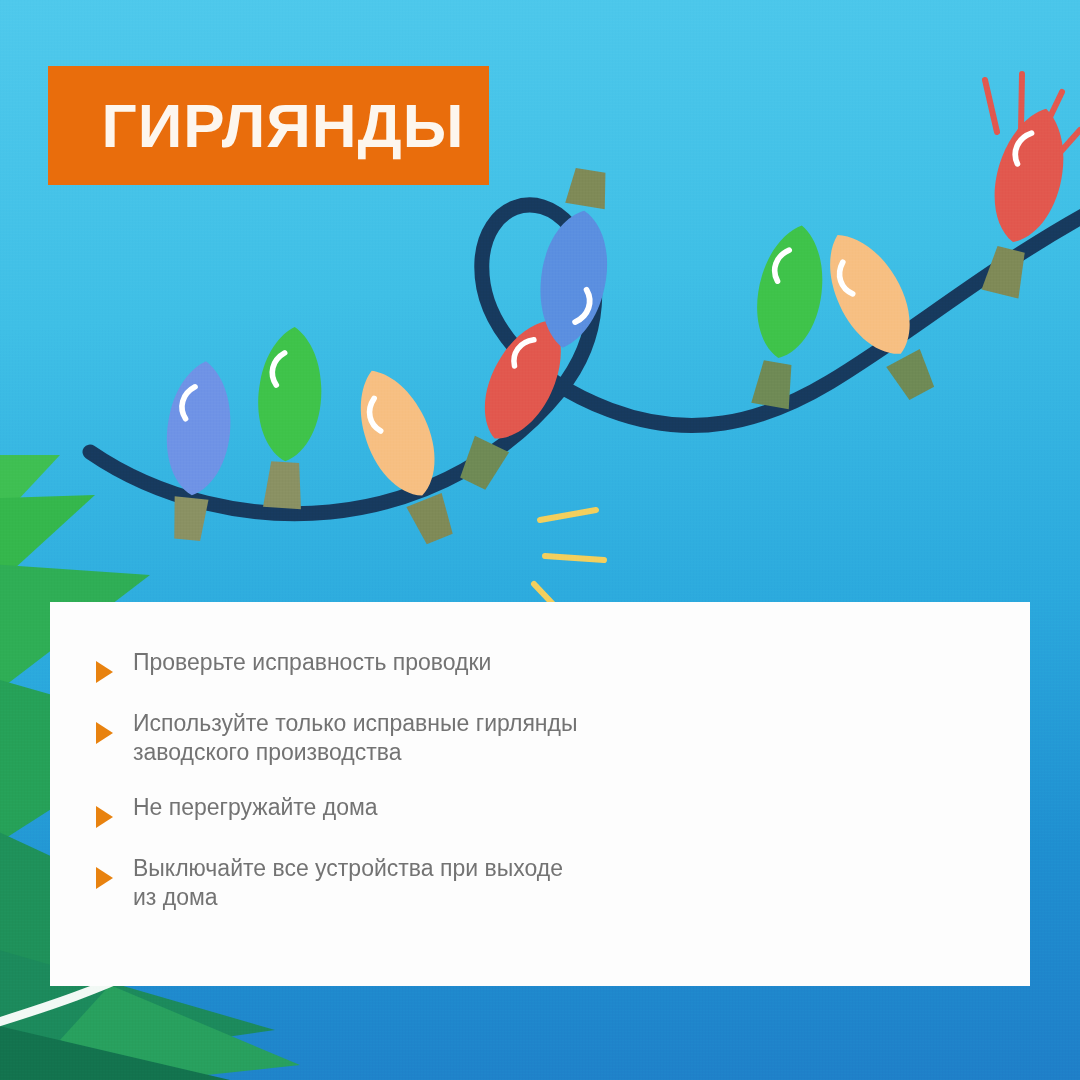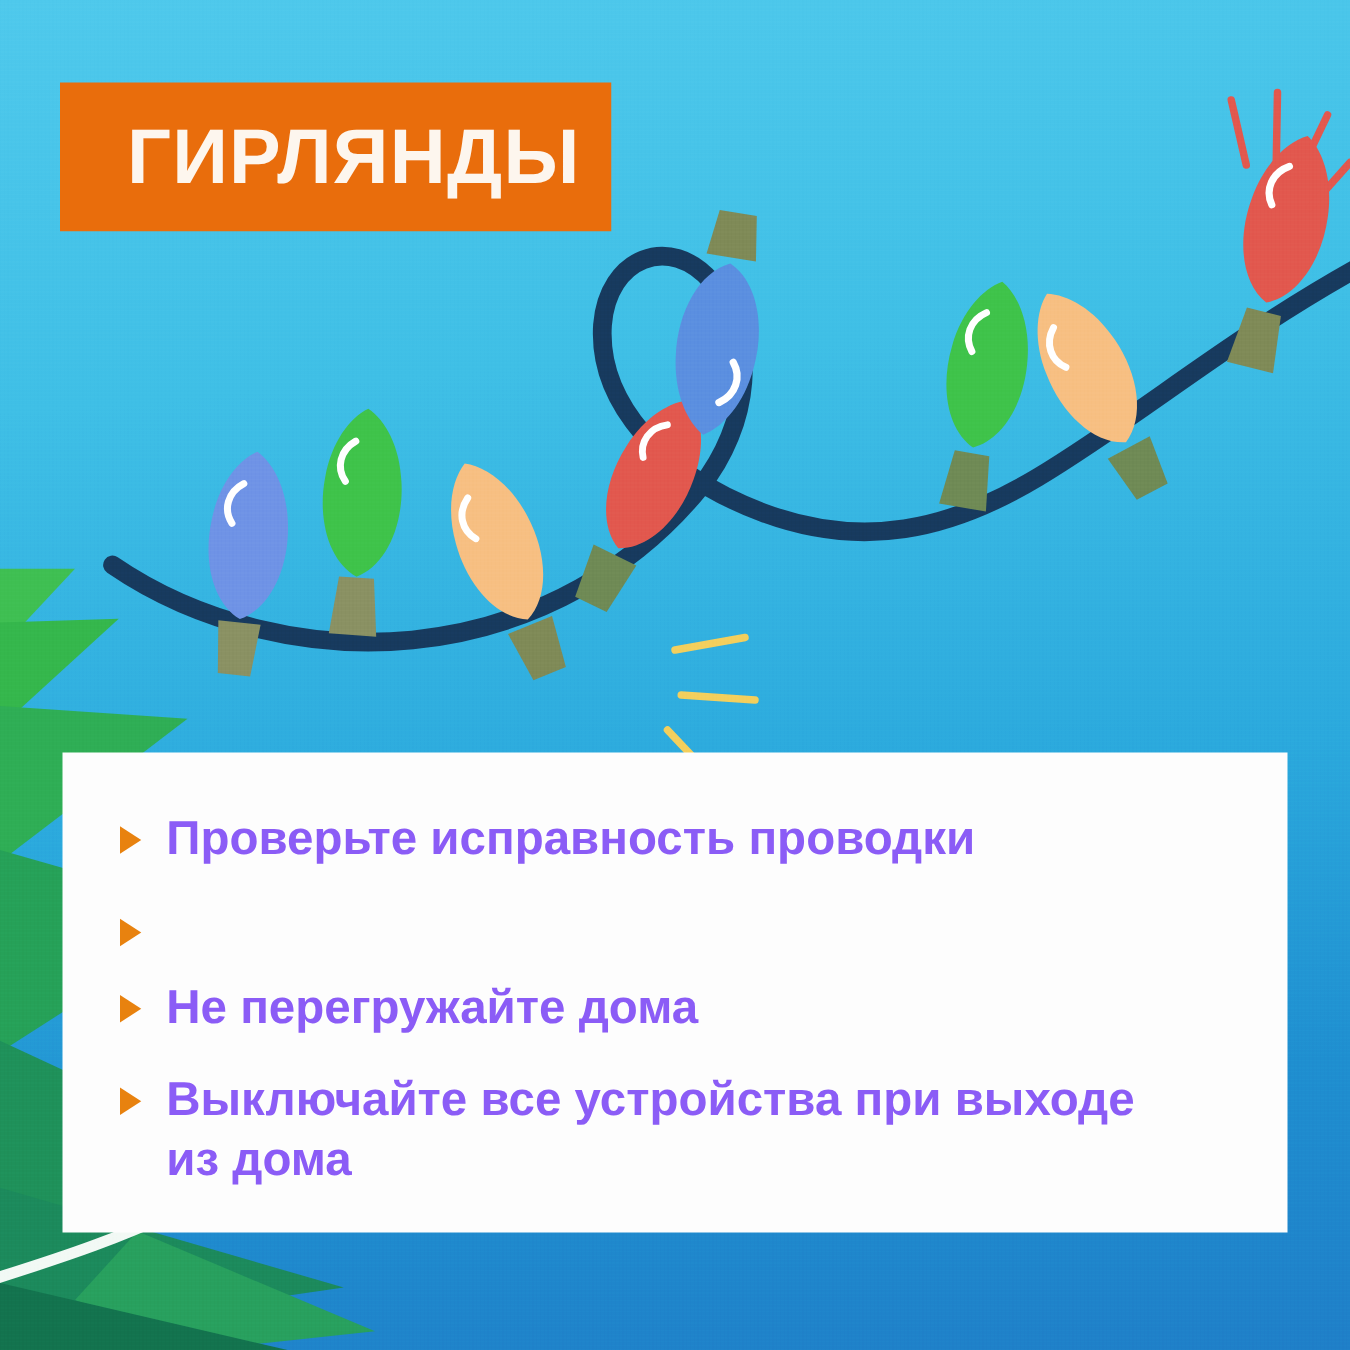--- a/index.html
+++ b/index.html
@@ -55,24 +55,24 @@
   .li:last-child{margin-bottom:16px;}
   .bullet{
     flex:0 0 auto;
     width:0;height:0;
     border-left:17px solid #e8820f;
     border-top:11px solid transparent;
     border-bottom:11px solid transparent;
     margin-top:13px;margin-right:20px;
   }
   .li-text{
-    color:#8b5cf6;
-    font-size:38px;
+    color:#737373;
+    font-size:23px;
     line-height:1.26;
-    font-weight:700;
+    font-weight:400;
     white-space:pre-line;
   }
 
   
   #art{position:absolute;left:0;top:0;width:1080px;height:1080px;}
 </style>
 </head>
 <body>
 
 <div id="poster">
@@ -199,20 +199,22 @@
   </div>
 
   <div id="card">
     <ul id="list">
       <li class="li">
         <span class="bullet"></span>
         <span class="li-text">Проверьте исправность проводки</span>
       </li>
       <li class="li">
         <span class="bullet"></span>
+        <span class="li-text">Используйте только исправные гирлянды
+заводского производства</span>
       </li>
       <li class="li">
         <span class="bullet"></span>
         <span class="li-text">Не перегружайте дома</span>
       </li>
       <li class="li">
         <span class="bullet"></span>
         <span class="li-text">Выключайте все устройства при выходе
 из дома</span>
       </li>

